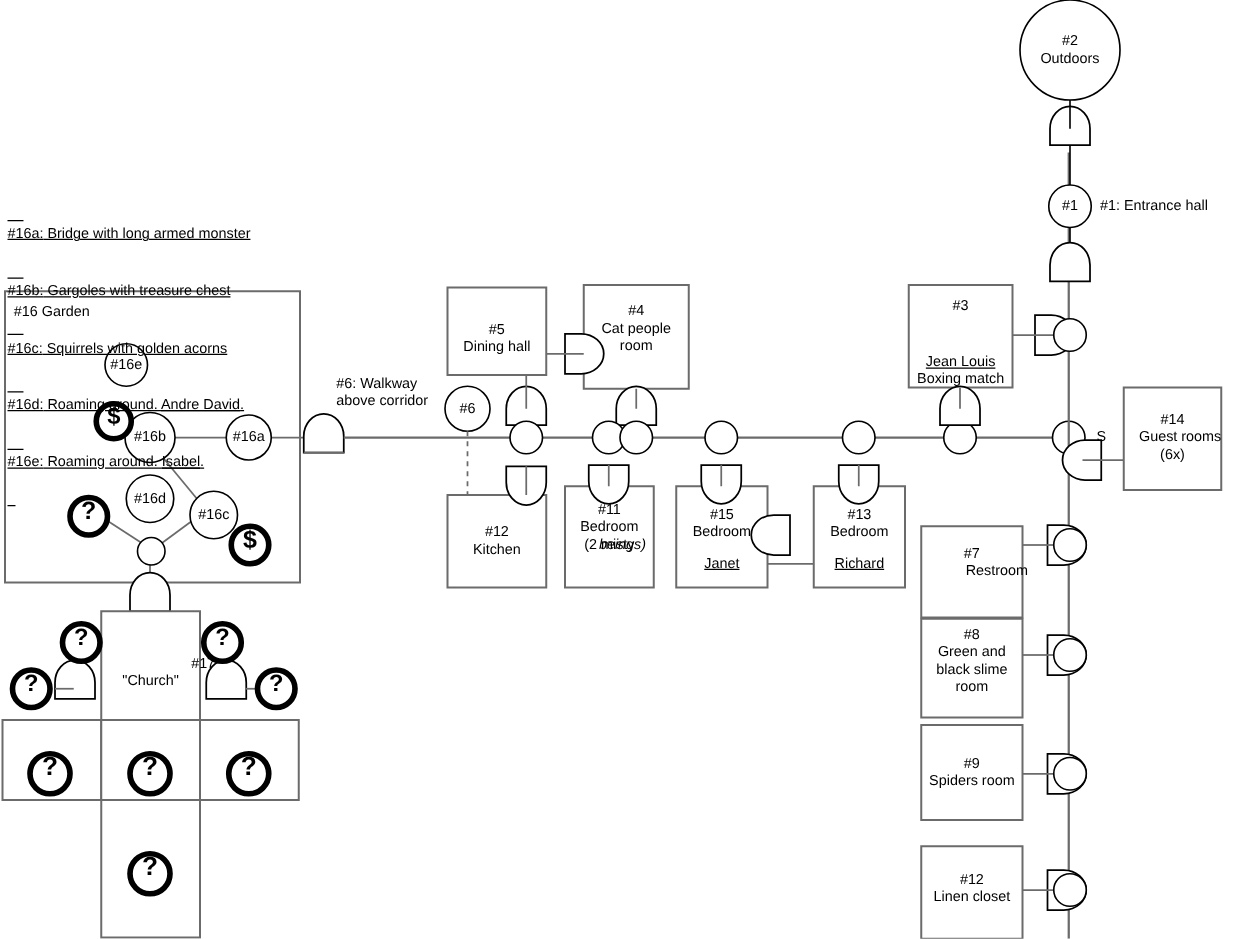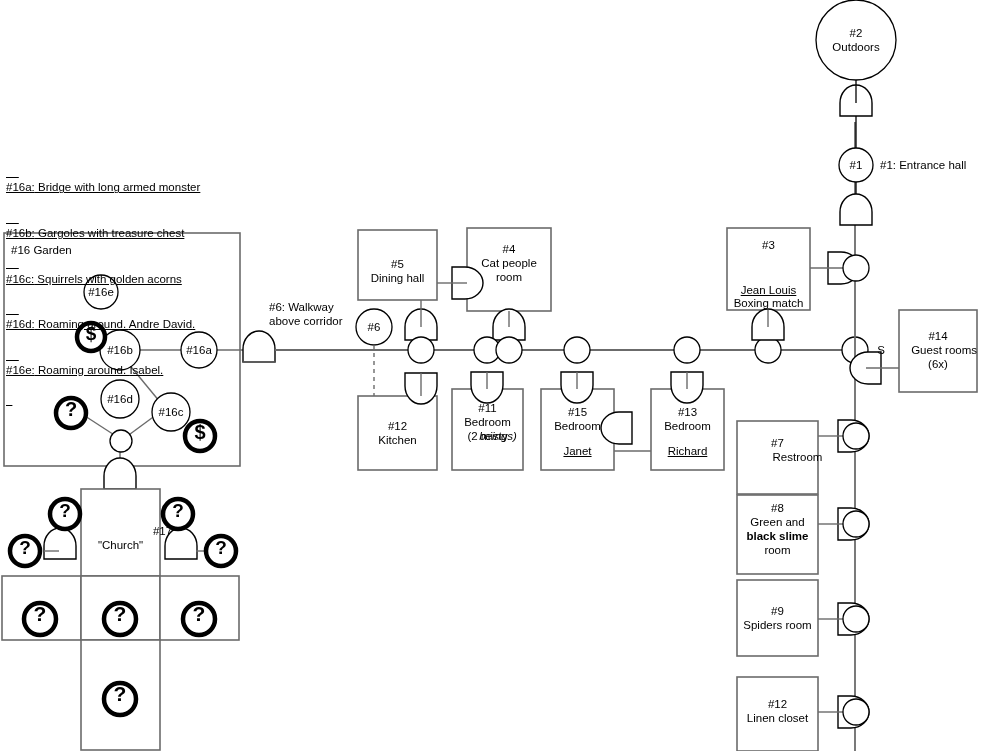--- a/index.html
+++ b/index.html
@@ -273,21 +273,21 @@
 
   <div class="lbl" style="left:651px;top:405px;width:73px;">#13</div>
   <div class="lbl" style="left:651px;top:419px;width:73px;">Bedroom</div>
   <div class="lbl" style="left:651px;top:444px;width:73px;"><u>Richard</u></div>
 
   <div class="lbl" style="left:737px;top:436px;width:81px;">#7</div>
   <div class="lbl" style="left:737px;top:450px;width:81px;margin-left:20px;">Restroom</div>
 
   <div class="lbl" style="left:737px;top:501px;width:81px;">#8</div>
   <div class="lbl" style="left:737px;top:515px;width:81px;">Green and</div>
-  <div class="lbl" style="left:737px;top:529px;width:81px;font-weight:bold;">black slime</div>
+  <div class="lbl" style="left:737px;top:529px;width:81px;">black slime</div>
   <div class="lbl" style="left:737px;top:543px;width:81px;">room</div>
 
   <div class="lbl" style="left:735px;top:604px;width:85px;">#9</div>
   <div class="lbl" style="left:735px;top:618px;width:85px;">Spiders room</div>
 
   <div class="lbl" style="left:735px;top:697px;width:85px;">#12</div>
   <div class="lbl" style="left:735px;top:711px;width:85px;">Linen closet</div>
 
 </div>
 

